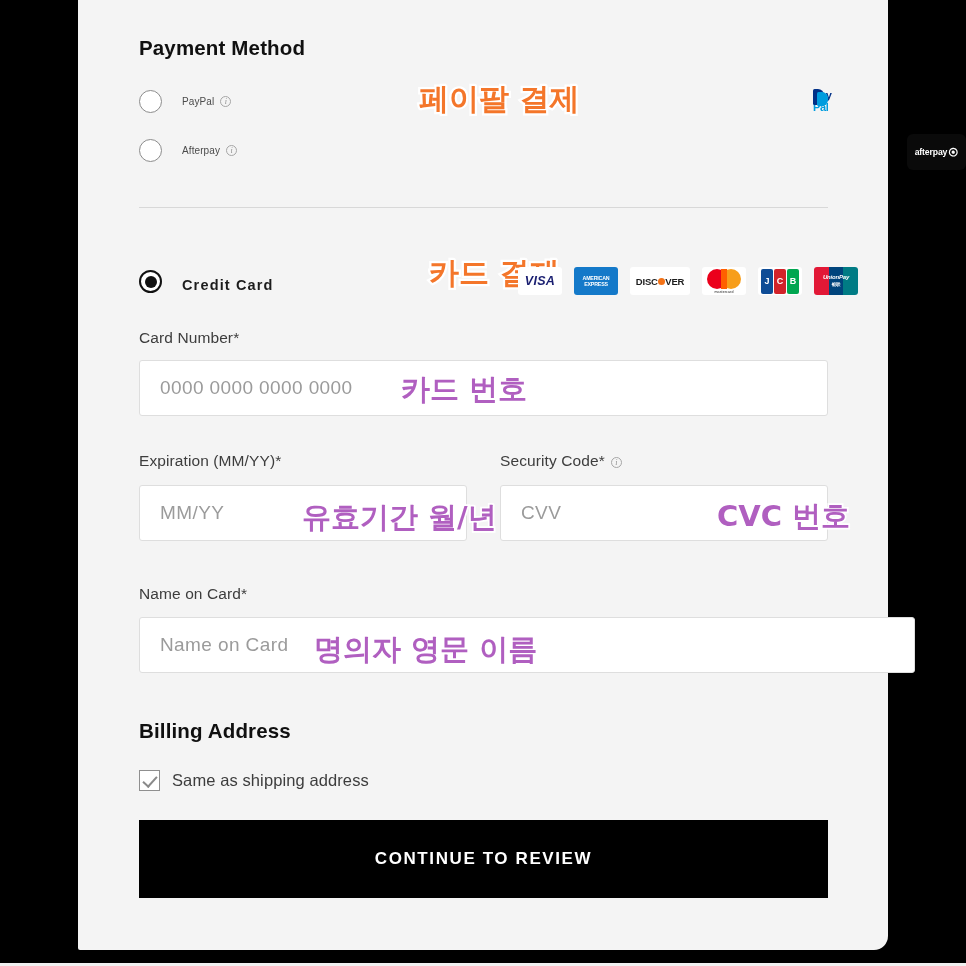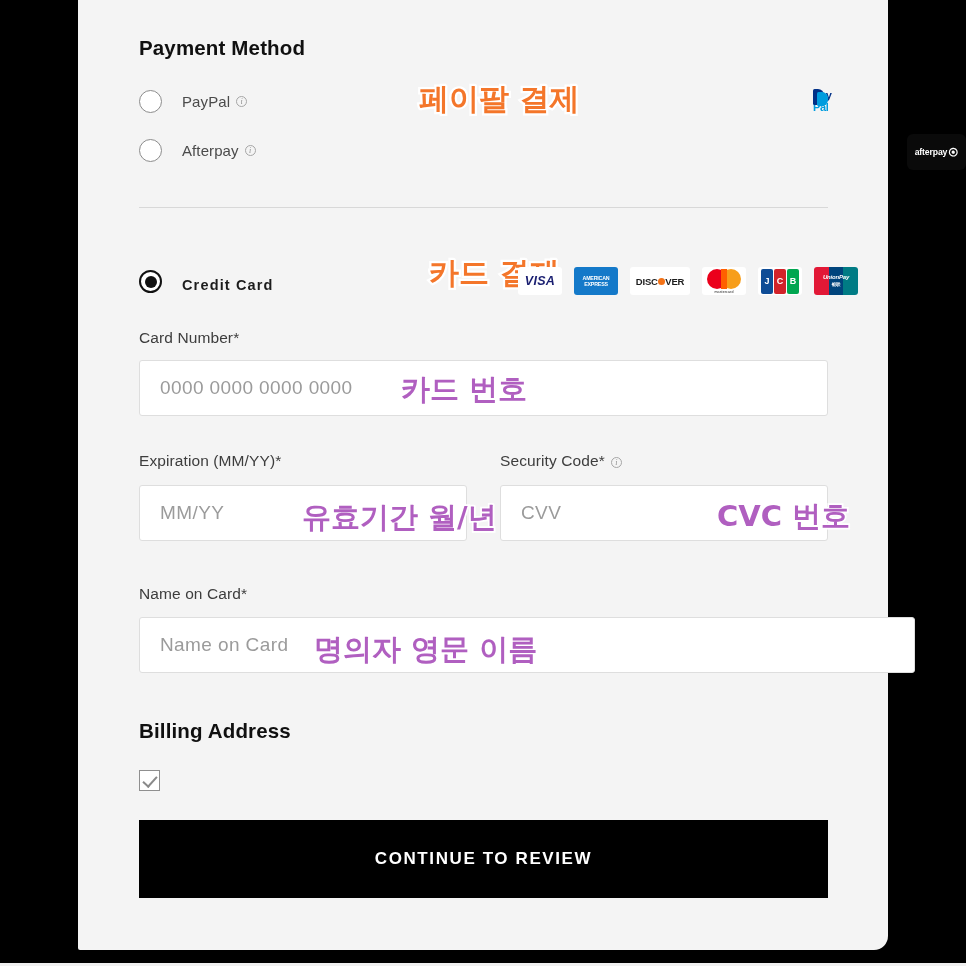--- a/index.html
+++ b/index.html
@@ -89,21 +89,21 @@
     position: absolute;
     left: 50%; top: 50%;
     width: 12px; height: 12px;
     margin: -6px 0 0 -6px;
     border-radius: 50%;
     background: #111111;
   }
 
   .radio-label {
     margin-left: 20px;
-    font-size: 15px;
+    font-size: 10px;
     color: #4b4b4b;
     letter-spacing: 0.1px;
     white-space: nowrap;
   }
   .radio-label.strong {
     font-weight: bold;
     font-size: 14.5px;
     color: #1c1c1c;
     letter-spacing: 1.15px;
   }
@@ -490,20 +490,21 @@
       <div class="anno anno-purple" id="anno-cvc">CVC 번호</div>
 
       <div class="field-label" id="label-name">Name on Card*</div>
       <input class="text-input" id="input-name" type="text" placeholder="Name on Card" style="">
       <div class="anno anno-purple" id="anno-name">명의자 영문 이름</div>
 
       <div id="billing-address-title" class="section-title">Billing Address</div>
 
       <div id="same-address-row">
         <span id="same-address-box"></span>
+        <span id="same-address-label">Same as shipping address</span>
       </div>
 
       <button id="continue-button">CONTINUE TO REVIEW</button>
 
     </div>
   </div>
 
   <div id="bottom-rule"></div>
 </div>
 

